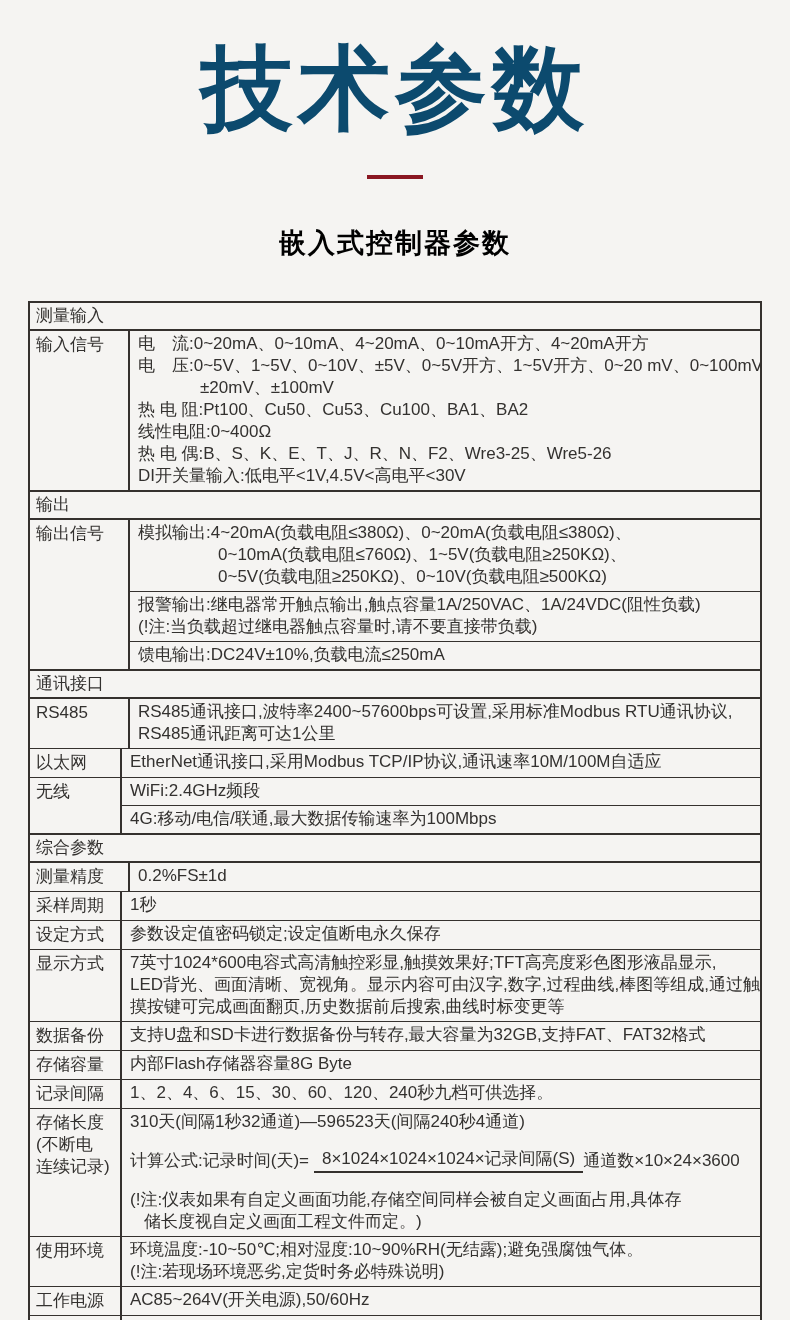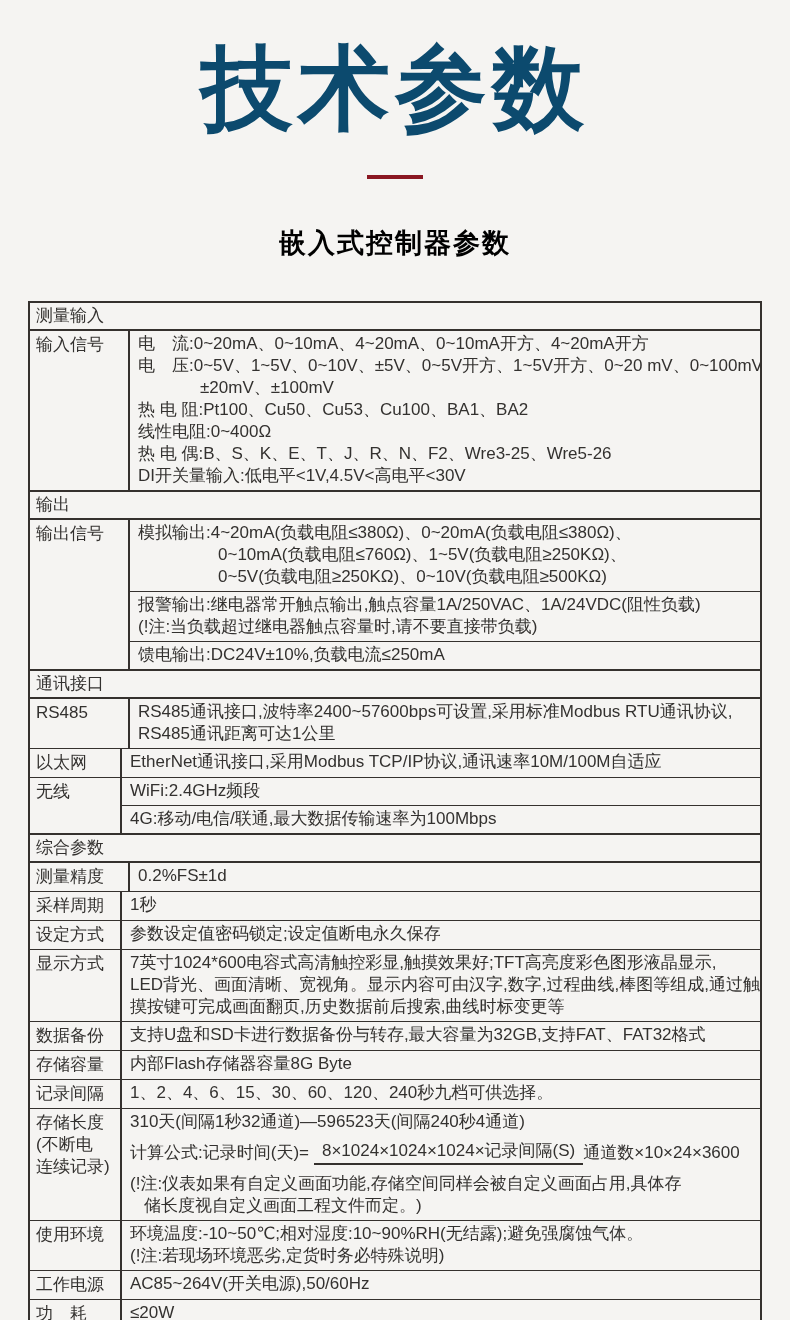--- a/index.html
+++ b/index.html
@@ -40,21 +40,21 @@
     padding:3px 2px 3px 6px;
     font-size:17px;line-height:22px;
   }
   .val{flex:1;border-left:2px solid #35312e;min-width:0;}
   .cell{padding:2px 8px 3px;overflow:hidden;}
   .cell + .cell{border-top:1.5px solid #35312e;}
   .line{font-size:17px;line-height:22px;white-space:nowrap;}
   .ind-v{padding-left:62px;}
   .ind-a{padding-left:80px;}
   .ind-n{padding-left:14px;}
-  .formula{display:flex;align-items:center;margin:8px 0;}
+  .formula{display:flex;align-items:center;margin:16px 0;}
   .formula-prefix{font-size:17px;line-height:22px;white-space:nowrap;}
   .frac{display:inline-flex;text-align:center;margin-left:5px;}
   .frac-num{border-bottom:2px solid #35312e;padding:0 8px 2px;font-size:17px;line-height:20px;white-space:nowrap;}
   .frac-den{padding-top:2px;font-size:17px;line-height:20px;white-space:nowrap;}
 </style>
 </head>
 <body>
 
 <div class="hero">
   <div class="page-title">技术参数</div>

